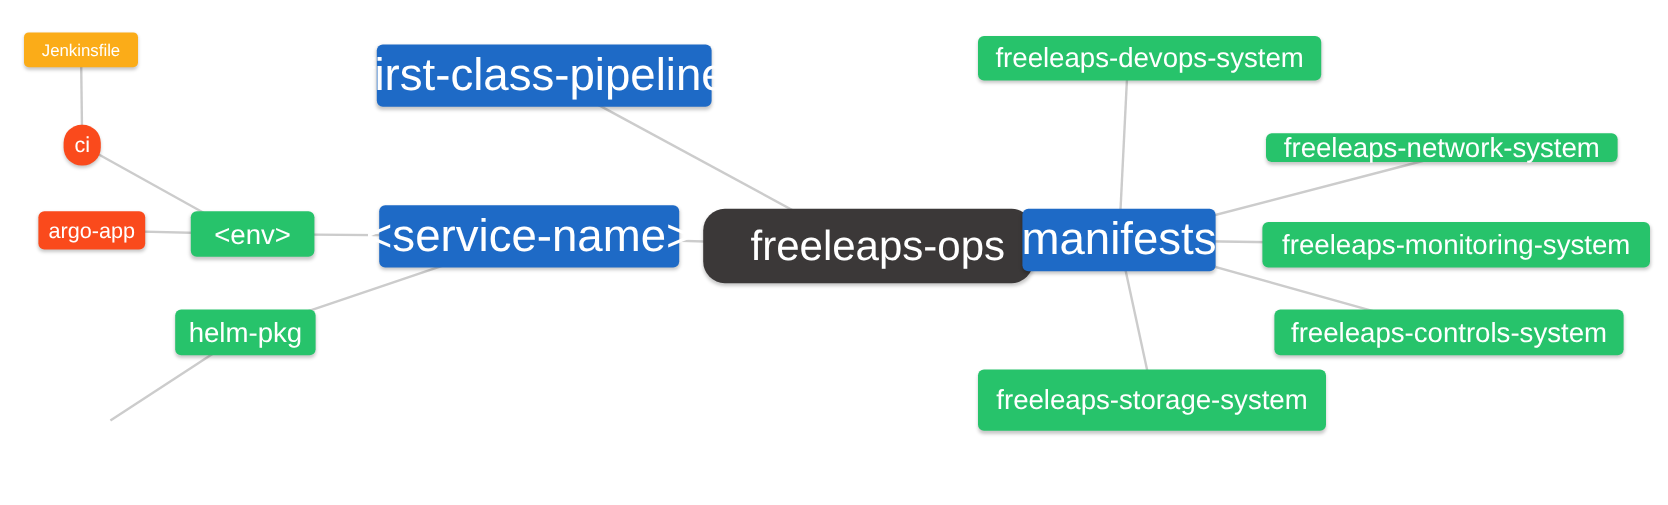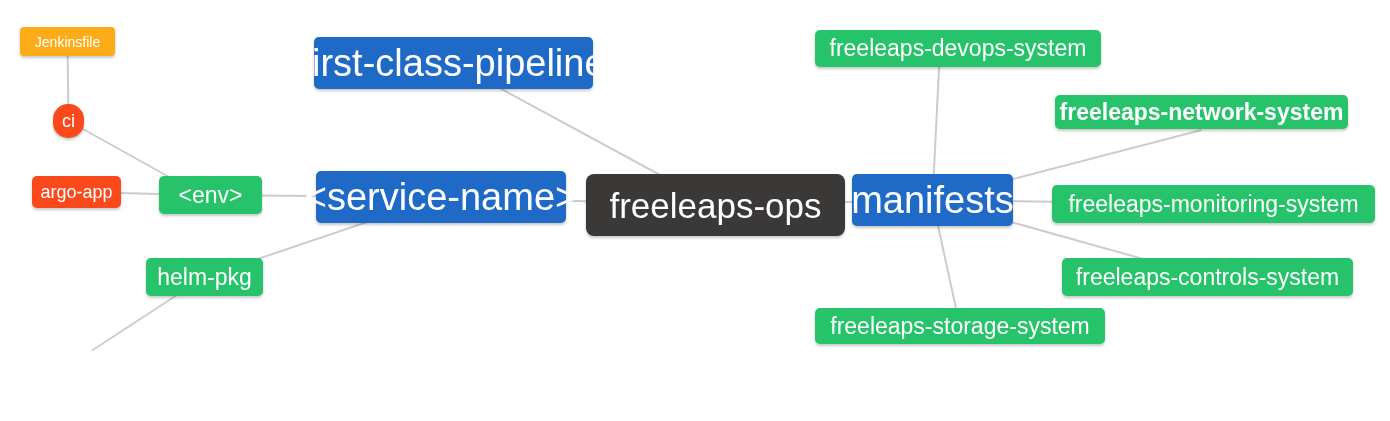--- a/index.html
+++ b/index.html
@@ -33,21 +33,21 @@
     align-items: center;
     justify-content: center;
     white-space: nowrap;
     color: var(--node-text, #ffffff);
     border-radius: 5px;
     box-shadow: 0 2px 3px rgba(0,0,0,0.22);
     cursor: pointer;
     user-select: none;
     line-height: 1;
   }
-  .node.root   { background: var(--root-bg, #3b3838);   font-size: 35px; border-radius: 8px; }
+  .node.root   { background: var(--root-bg, #3b3838);   font-size: 35px; border-radius: 18px; padding-left: 16px; }
   .node.branch { background: var(--branch-bg, #1e6ac6); font-size: 38px; }
   .node.sub    { background: var(--sub-bg, #27c36b);    font-size: 23px; }
   .node.leaf   { background: var(--leaf-bg, #fa4a1c);   font-size: 18px; }
   .node.leaf-sm{ background: var(--leaf-alt-bg, #fbac18); font-size: 14px; border-radius: 4px; }
 </style>
 </head>
 <body>
 
 <div class="stage" style="--canvas-bg: #ffffff; --root-bg: #3b3838; --branch-bg: #1e6ac6; --sub-bg: #27c36b; --leaf-bg: #fa4a1c; --leaf-alt-bg: #fbac18; --edge-color: #cccccc; --node-text: #ffffff;">
   <svg class="edges" width="1390" height="421" viewBox="0 0 1390 421">
@@ -70,17 +70,17 @@
   <div class="node root" style="left: 586px; top: 174px; width: 259px; height: 62px;">freeleaps-ops</div>
   <div class="node branch" style="left: 314px; top: 37px; width: 279px; height: 52px;">first-class-pipeline</div>
   <div class="node branch" style="left: 316px; top: 171px; width: 250px; height: 52px;">&lt;service-name&gt;</div>
   <div class="node branch" style="left: 852px; top: 174px; width: 161px; height: 52px;">manifests</div>
   <div class="node sub" style="left: 159px; top: 176px; width: 103px; height: 38px;">&lt;env&gt;</div>
   <div class="node sub" style="left: 146px; top: 258px; width: 117px; height: 38px;">helm-pkg</div>
   <div class="node leaf" style="left: 53px; top: 104px; width: 31px; height: 34px; border-radius: 15px;">ci</div>
   <div class="node leaf" style="left: 32px; top: 176px; width: 89px; height: 32px;">argo-app</div>
   <div class="node leaf-sm" style="left: 20px; top: 27px; width: 95px; height: 29px;">Jenkinsfile</div>
   <div class="node sub" style="left: 797px; top: 30px; width: 286px; height: 37px; margin-left: 18px;">freeleaps-devops-system</div>
-  <div class="node sub" style="left: 1055px; top: 95px; width: 293px; height: 34px; font-weight: bold;">freeleaps-network-system</div>
+  <div class="node sub" style="left: 1055px; top: 111px; width: 293px; height: 24px;">freeleaps-network-system</div>
   <div class="node sub" style="left: 1052px; top: 185px; width: 323px; height: 38px; text-align: center;">freeleaps-monitoring-system</div>
   <div class="node sub" style="left: 1062px; top: 258px; width: 291px; height: 38px;">freeleaps-controls-system</div>
-  <div class="node sub" style="left: 815px; top: 308px; width: 290px; height: 36px;">freeleaps-storage-system</div>
+  <div class="node sub" style="left: 815px; top: 308px; width: 290px; height: 51px;">freeleaps-storage-system</div>
 </div>
 
 </body></html>

